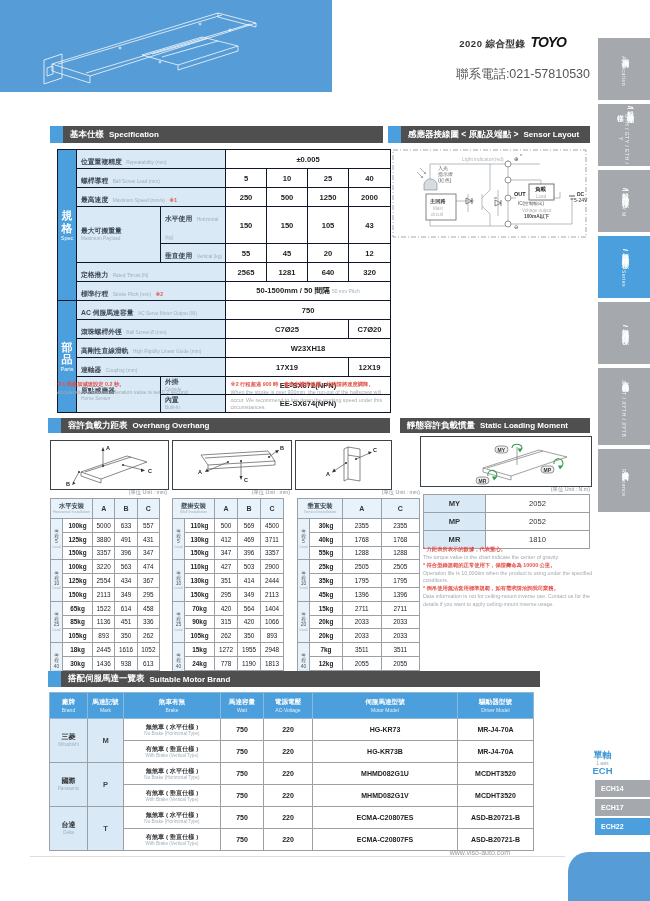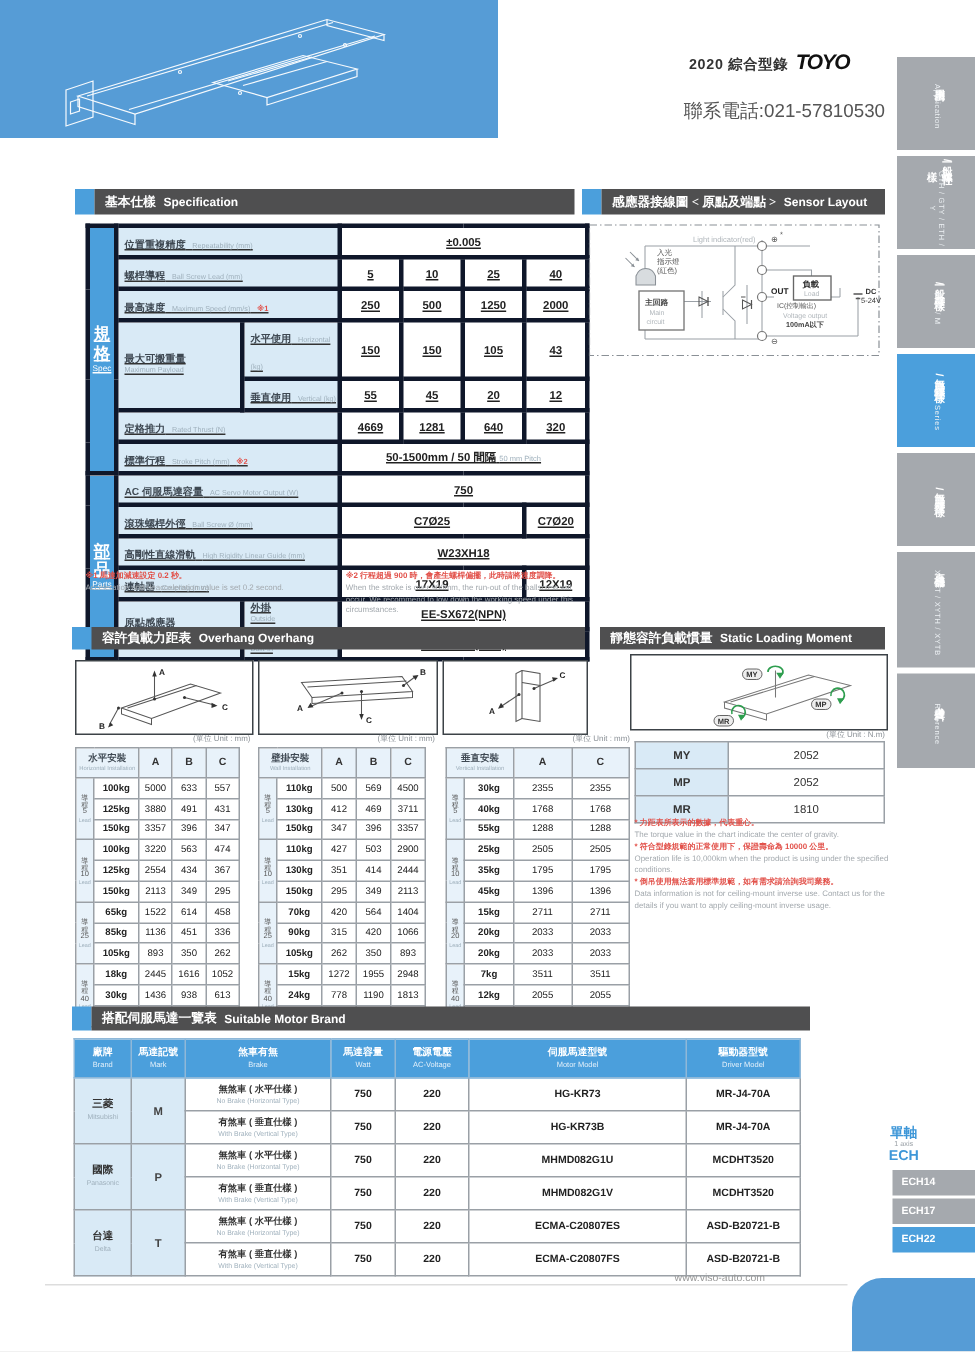--- a/index.html
+++ b/index.html
@@ -9,26 +9,26 @@
   
   .hero{left:0;top:0;width:332px;height:92px;background:#569CD6;}
   .brand{left:356px;top:33px;width:210px;text-align:right;}
   .brand .cat{font-size:9.5px;color:#333;font-weight:bold;letter-spacing:.5px;}
   .brand .logo{font-size:14px;font-weight:900;font-style:italic;color:#111;letter-spacing:-1px;margin-left:5px;}
   .phone{left:380px;top:66px;width:210px;text-align:right;font-size:12.5px;color:#555;}
   
   .sec{display:flex;align-items:stretch;}
   .sec .sq{width:13px;background:#4B9FDC;flex:none;}
   .sec .bar{flex:1;background:#4F4F50;color:#fff;display:flex;align-items:center;padding-left:7px;gap:5px;white-space:nowrap;overflow:hidden;}
-  .sec .zh{font-size:8.5px;font-weight:bold;font-family:Liberation Serif, serif;}
+  .sec .zh{font-size:8.5px;font-weight:bold;}
   .sec .en{font-size:8px;font-weight:bold;}
   
   table{border-collapse:collapse;table-layout:fixed;}
   .spec{left:57px;top:149px;width:333px;}
-  .spec td{border:3px solid #0f172a;height:17px;padding:0;vertical-align:middle;overflow:hidden;text-decoration:underline;}
+  .spec td{border:1px solid #0f172a;height:17px;padding:0;vertical-align:middle;overflow:hidden;}
   .spec .band{background:#4B9FDC;color:#fff;text-align:center;}
   .band .bzh{display:block;width:13px;margin:0 auto;font-size:11px;line-height:1.12;font-weight:bold;word-break:break-all;}
   .band .ben{display:block;font-size:5.5px;margin-top:1px;}
   .spec .lbl{background:#D9EAF6;text-align:left;padding-left:4px;}
   .lbl .zh{font-size:6.8px;font-weight:bold;color:#3e4852;}
   .lbl .en{font-size:4.8px;color:#9FB0BC;}
   .lbl .mark{font-size:5px;color:#E2514A;font-weight:bold;}
   .lbl .blk{display:block;line-height:1.25;}
   .spec .val{text-align:center;font-size:7.6px;font-weight:bold;color:#222;background:#fff;}
   .val .note{font-size:5px;color:#9FB0BC;font-weight:normal;}
@@ -179,21 +179,21 @@
         </tr>
     <tr>
           <td class="lbl"><span class="zh">垂直使用</span> <span class="en">Vertical (kg)</span></td>
         <td class="val">55</td>
           <td class="val">45</td>
           <td class="val">20</td>
           <td class="val">12</td>
         </tr>
     <tr>
           <td class="lbl" colspan="2"><span class="zh">定格推力</span> <span class="en">Rated Thrust (N)</span></td>
-        <td class="val">4669</td>
+        <td class="val">2565</td>
           <td class="val">1281</td>
           <td class="val">640</td>
           <td class="val">320</td>
         </tr>
     <tr>
           <td class="lbl" colspan="2"><span class="zh">標準行程</span> <span class="en">Stroke Pitch (mm)</span> <span class="mark">※2</span></td>
         <td class="val" colspan="4"><span>50-1500mm / 50 間隔</span> <span class="note">50 mm Pitch</span></td>
         </tr>
     <tr>
           <td class="band" rowspan="6">

